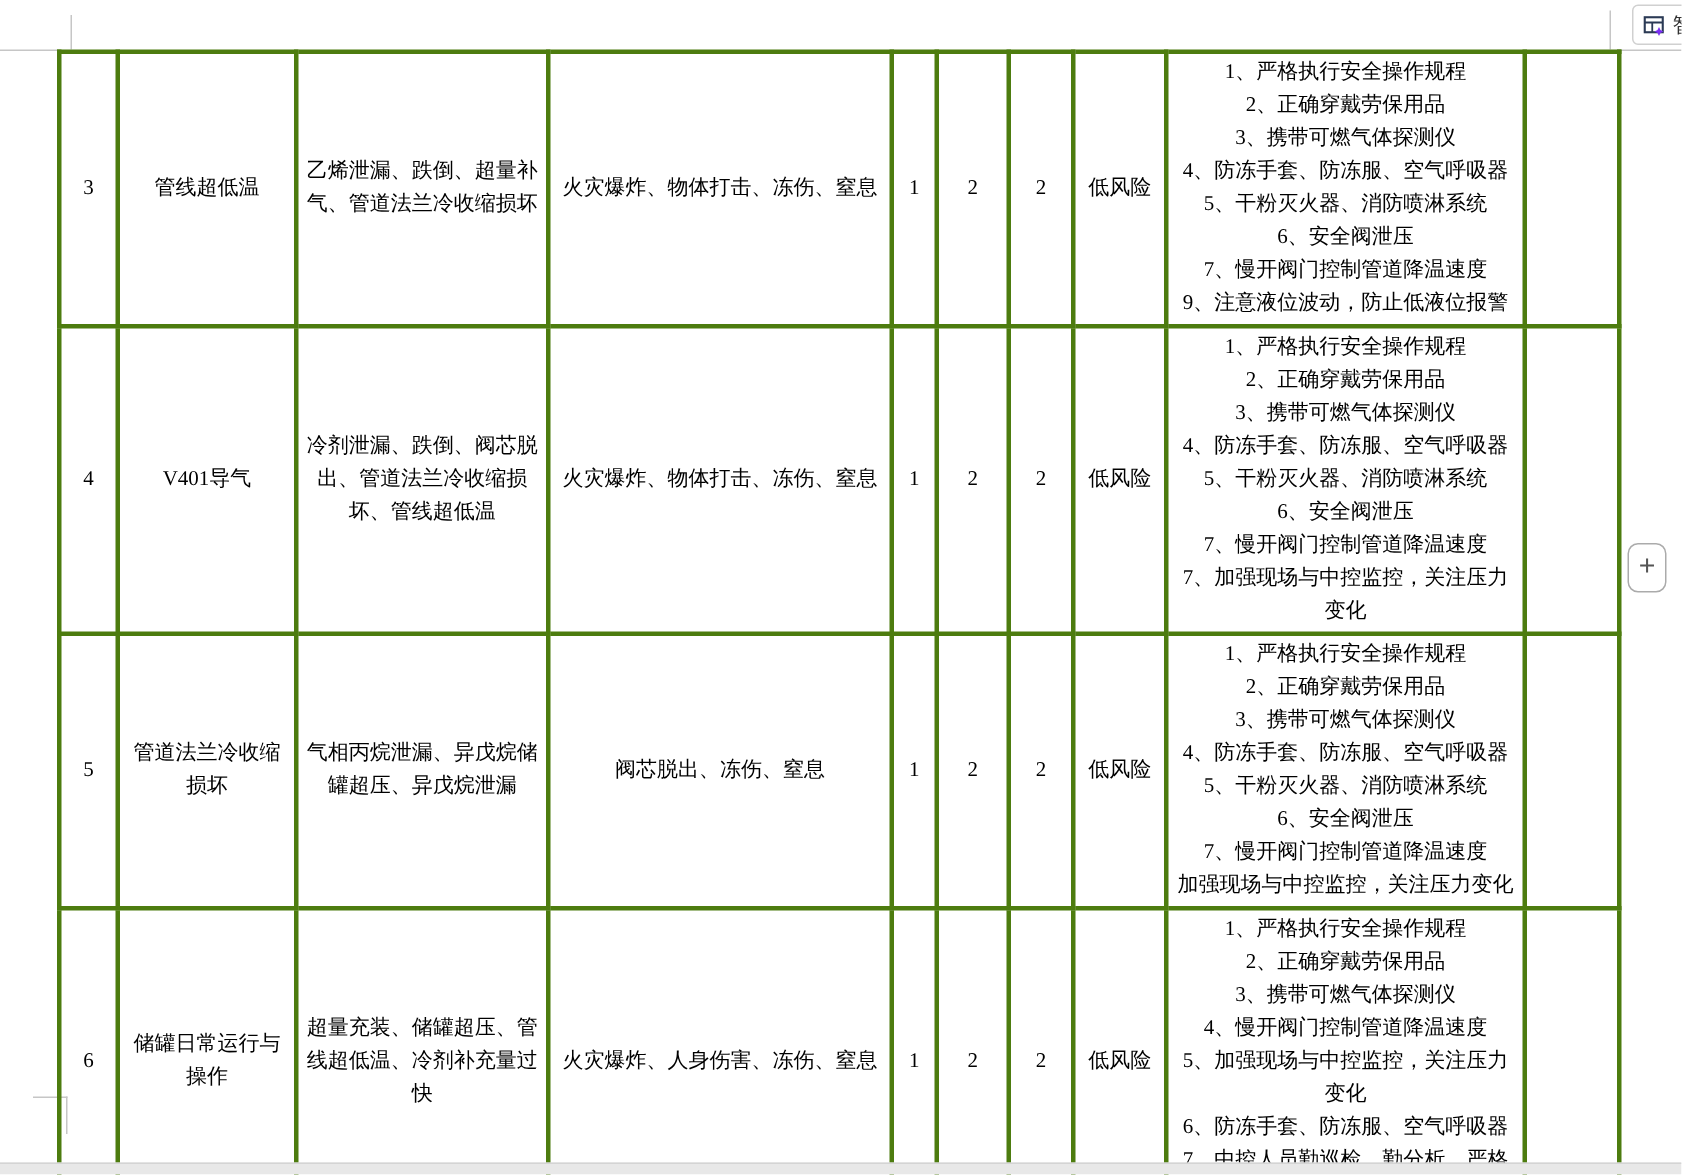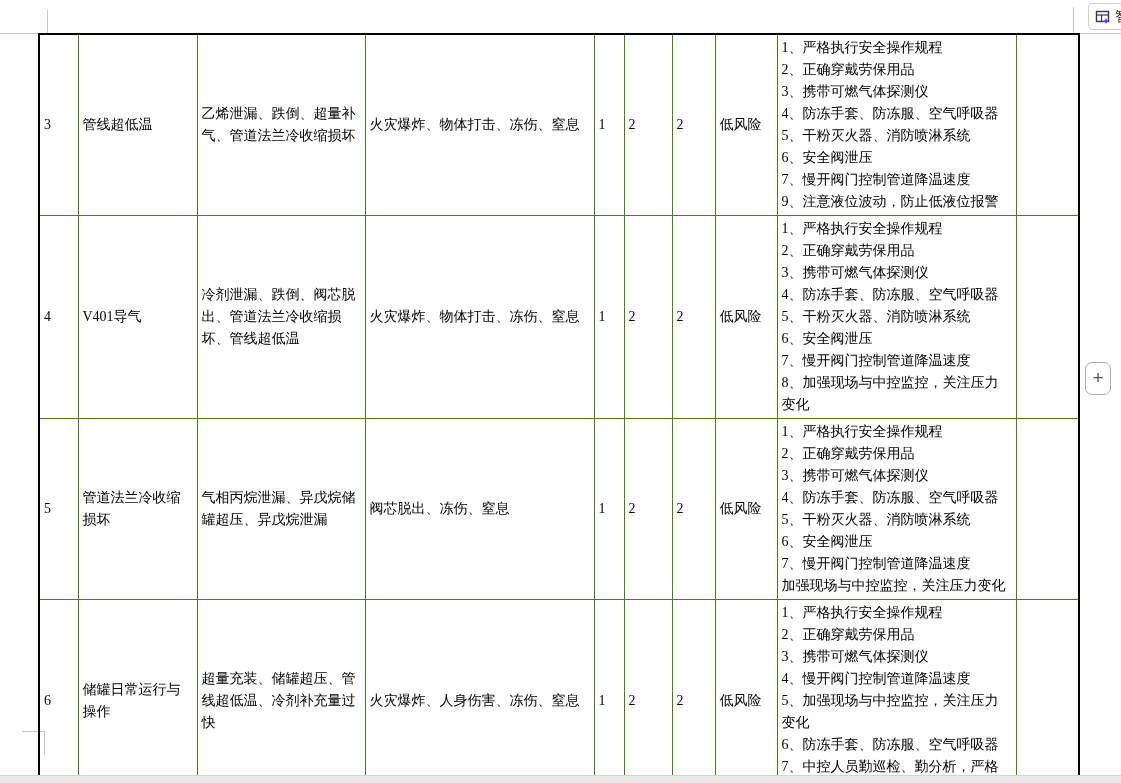--- a/index.html
+++ b/index.html
@@ -22,22 +22,22 @@
     position:absolute;left:0;bottom:0;width:100%;height:7px;
     background:#e8e8e8;border-top:1px solid #d4d4d4;
   }
   
   table.risk{
     position:absolute;left:38px;top:33px;width:1040px;
     border-collapse:collapse;table-layout:fixed;
     border:2px solid #000;
   }
   table.risk td{
-    border:1px solid #4d7c0f;
-    vertical-align:middle;
+    border:3px solid #4d7c0f;
+    vertical-align:middle;text-align:center;
     font-size:14px;line-height:22px;
     padding:2px 4px;overflow:hidden;
     word-break:break-all;
   }
   tr.row-0 td{height:164px;}
   tr.row-1 td{height:184px;}
   tr.row-2 td{height:165px;}
   tr.row-3 td{height:153px;}
   td.c-measures{
     text-align:left;line-height:19px;padding:2px 6px 2px 9px;
@@ -118,21 +118,21 @@
         <td class="c-num">2</td>
         <td class="c-level">低风险</td>
         <td class="c-measures">
           <div class="measure-line">1、严格执行安全操作规程</div>
           <div class="measure-line">2、正确穿戴劳保用品</div>
           <div class="measure-line">3、携带可燃气体探测仪</div>
           <div class="measure-line">4、防冻手套、防冻服、空气呼吸器</div>
           <div class="measure-line">5、干粉灭火器、消防喷淋系统</div>
           <div class="measure-line">6、安全阀泄压</div>
           <div class="measure-line">7、慢开阀门控制管道降温速度</div>
-          <div class="measure-line">8、加强现场与中控监控，关注压力变化</div>
+          <div class="measure-line">7、加强现场与中控监控，关注压力变化</div>
         </td>
         <td class="c-empty"></td>
       </tr>
       <tr class="row-2">
         <td class="c-no">5</td>
         <td class="c-activity">管道法兰冷收缩损坏</td>
         <td class="c-hazards">气相丙烷泄漏、异戊烷储罐超压、异戊烷泄漏</td>
         <td class="c-consequences">阀芯脱出、冻伤、窒息</td>
         <td class="c-num">1</td>
         <td class="c-num">2</td>

